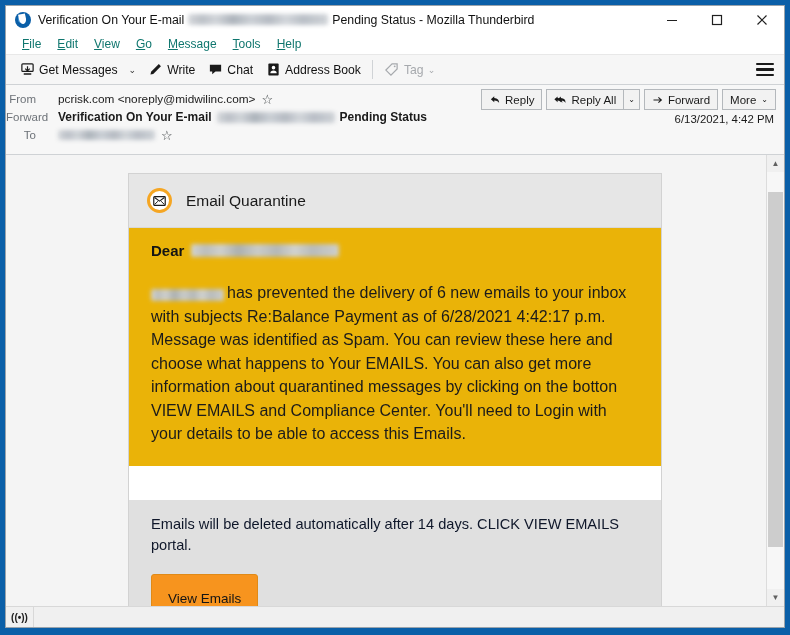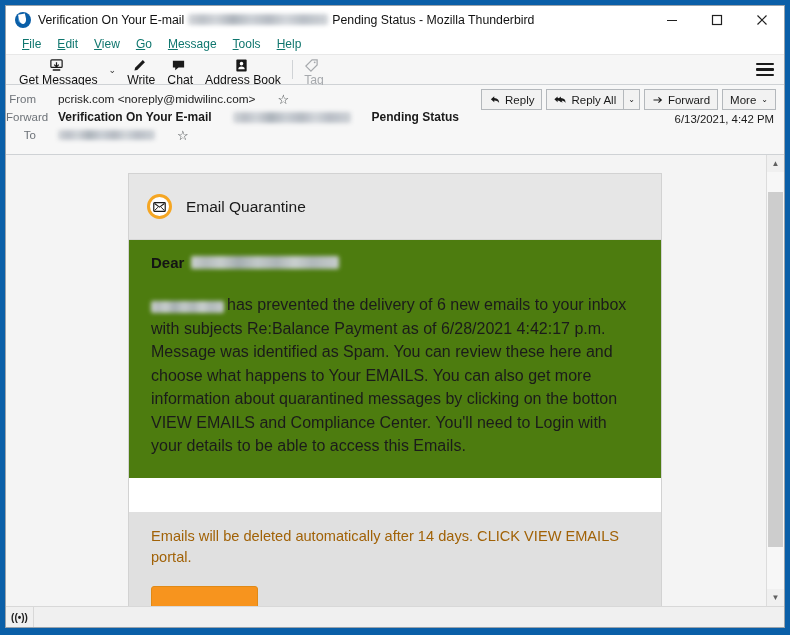--- a/index.html
+++ b/index.html
@@ -137,21 +137,20 @@
     position: relative;
   }
   .tb-item {
     display: flex;
     align-items: center;
     height: 25px;
     padding: 0 6px;
     font-size: 12.2px;
     color: #111111;
     white-space: nowrap;
-    flex-direction: column;
   }
   .tb-item.disabled { color: #a6a9ad; }
   .tb-icon {
     width: 16px; height: 16px;
     margin-right: 4px;
     display: flex;
     align-items: center;
     justify-content: center;
     flex: none;
   }
@@ -214,21 +213,20 @@
     font-size: 11.5px;
     color: #6d7278;
     box-sizing: border-box;
   }
   .hdr-value {
     font-size: 11.8px;
     color: #1a1a1a;
     display: flex;
     align-items: center;
     white-space: nowrap;
-    gap: 16px;
   }
   .hdr-value.bold { font-weight: bold; font-size: 12px; }
   .star {
     margin-left: 6px;
     font-size: 13px;
     color: #3c4043;
     line-height: 1;
   }
   #subject-redact { width: 118px; height: 11px; margin: 0 5px; }
   #to-redact { width: 97px; height: 10px; }
@@ -285,21 +283,21 @@
     left: 122px;
     top: 18px;
     width: 534px;
     border: 1px solid #d2d2d2;
     box-sizing: border-box;
     background: #ffffff;
   }
   #card-header {
     background: #e6e6e6;
     border-bottom: 1px solid #d8d8d8;
-    height: 66px;
+    height: 54px;
     display: flex;
     align-items: center;
     padding-left: 18px;
     box-sizing: border-box;
   }
   #quarantine-icon {
     width: 25px; height: 25px;
     border-radius: 50%;
     border: 3px solid #f5a623;
     background: #ffffff;
@@ -308,21 +306,21 @@
     justify-content: center;
     flex: none;
     margin-right: 14px;
     box-sizing: border-box;
   }
   #card-title {
     font-size: 15.5px;
     color: #1a1a1a;
   }
   #card-body {
-    background: #4d7c0f;
+    background: #eab308;
     padding: 14px 22px 20px 22px;
   }
   #greeting {
     font-size: 15px;
     font-weight: bold;
     color: #141414;
     display: flex;
     align-items: center;
     margin-bottom: 22px;
   }
@@ -343,21 +341,21 @@
     background: #ffffff;
     height: 34px;
   }
   #card-footer {
     background: #e0e0e0;
     padding: 14px 22px 22px 22px;
   }
   #footer-text {
     font-size: 14.6px;
     line-height: 21px;
-    color: #a16207;
+    color: #0f172a;
     margin-bottom: 18px;
   }
   #view-emails-btn {
     display: inline-block;
     background: #f7941e;
     color: #141414;
     font-size: 13.5px;
     padding: 16px 16px;
     border: 1px solid #e08a17;
     border-radius: 3px;

